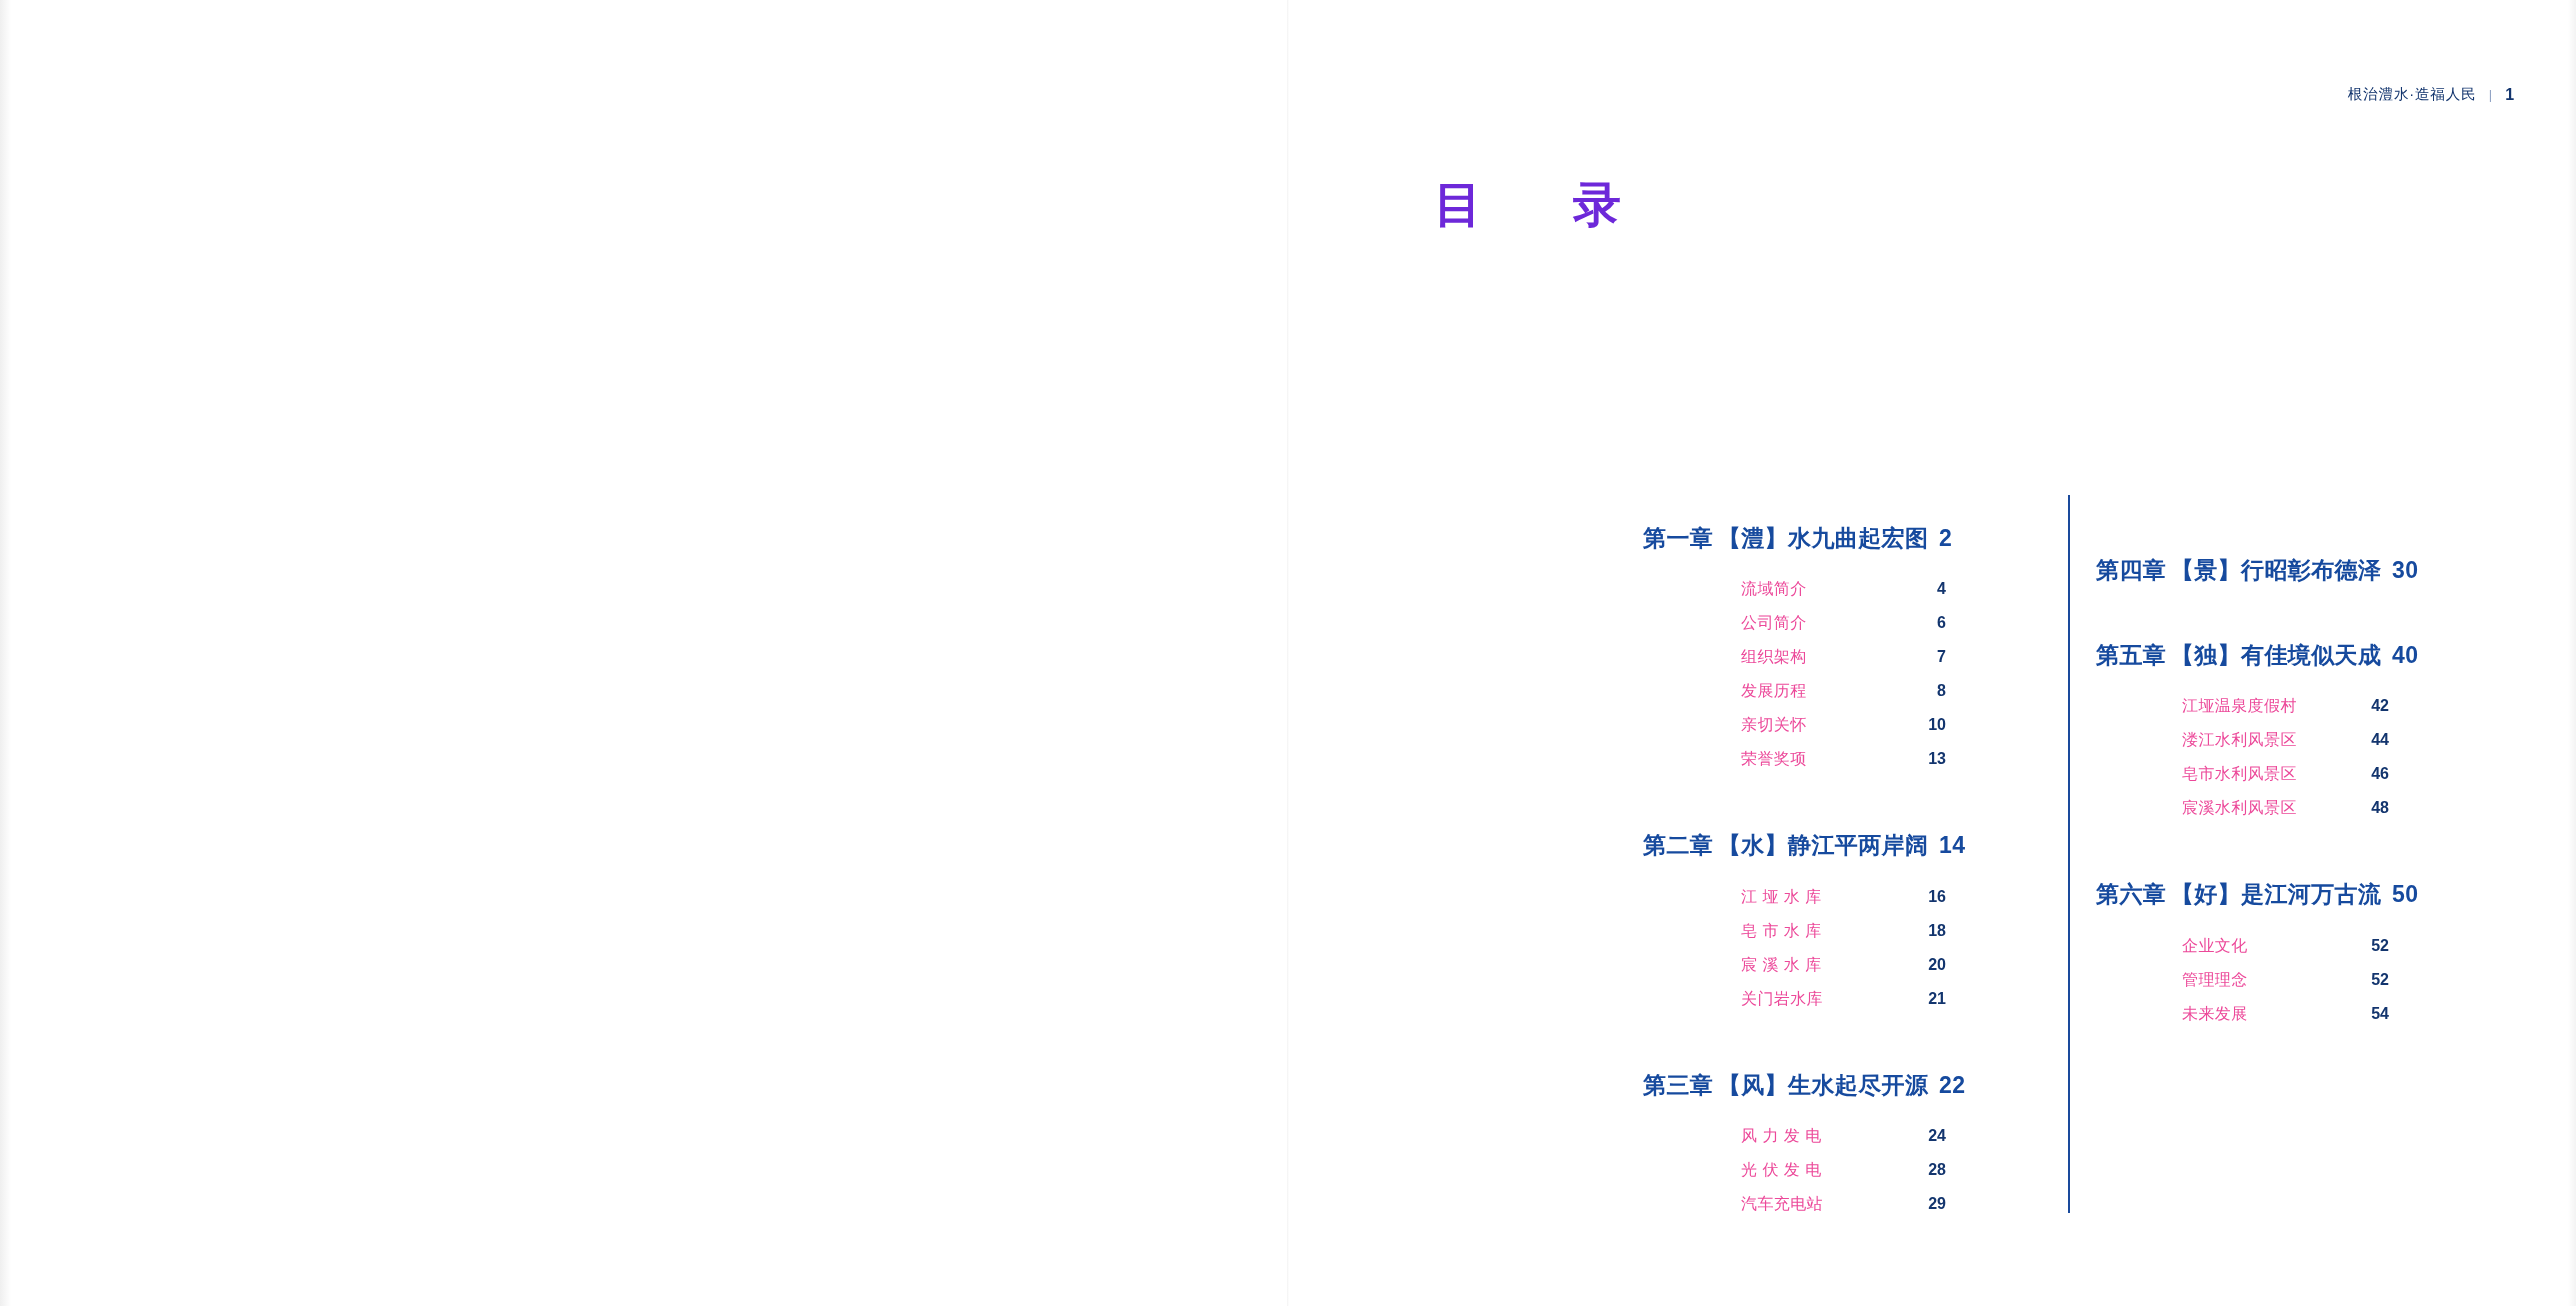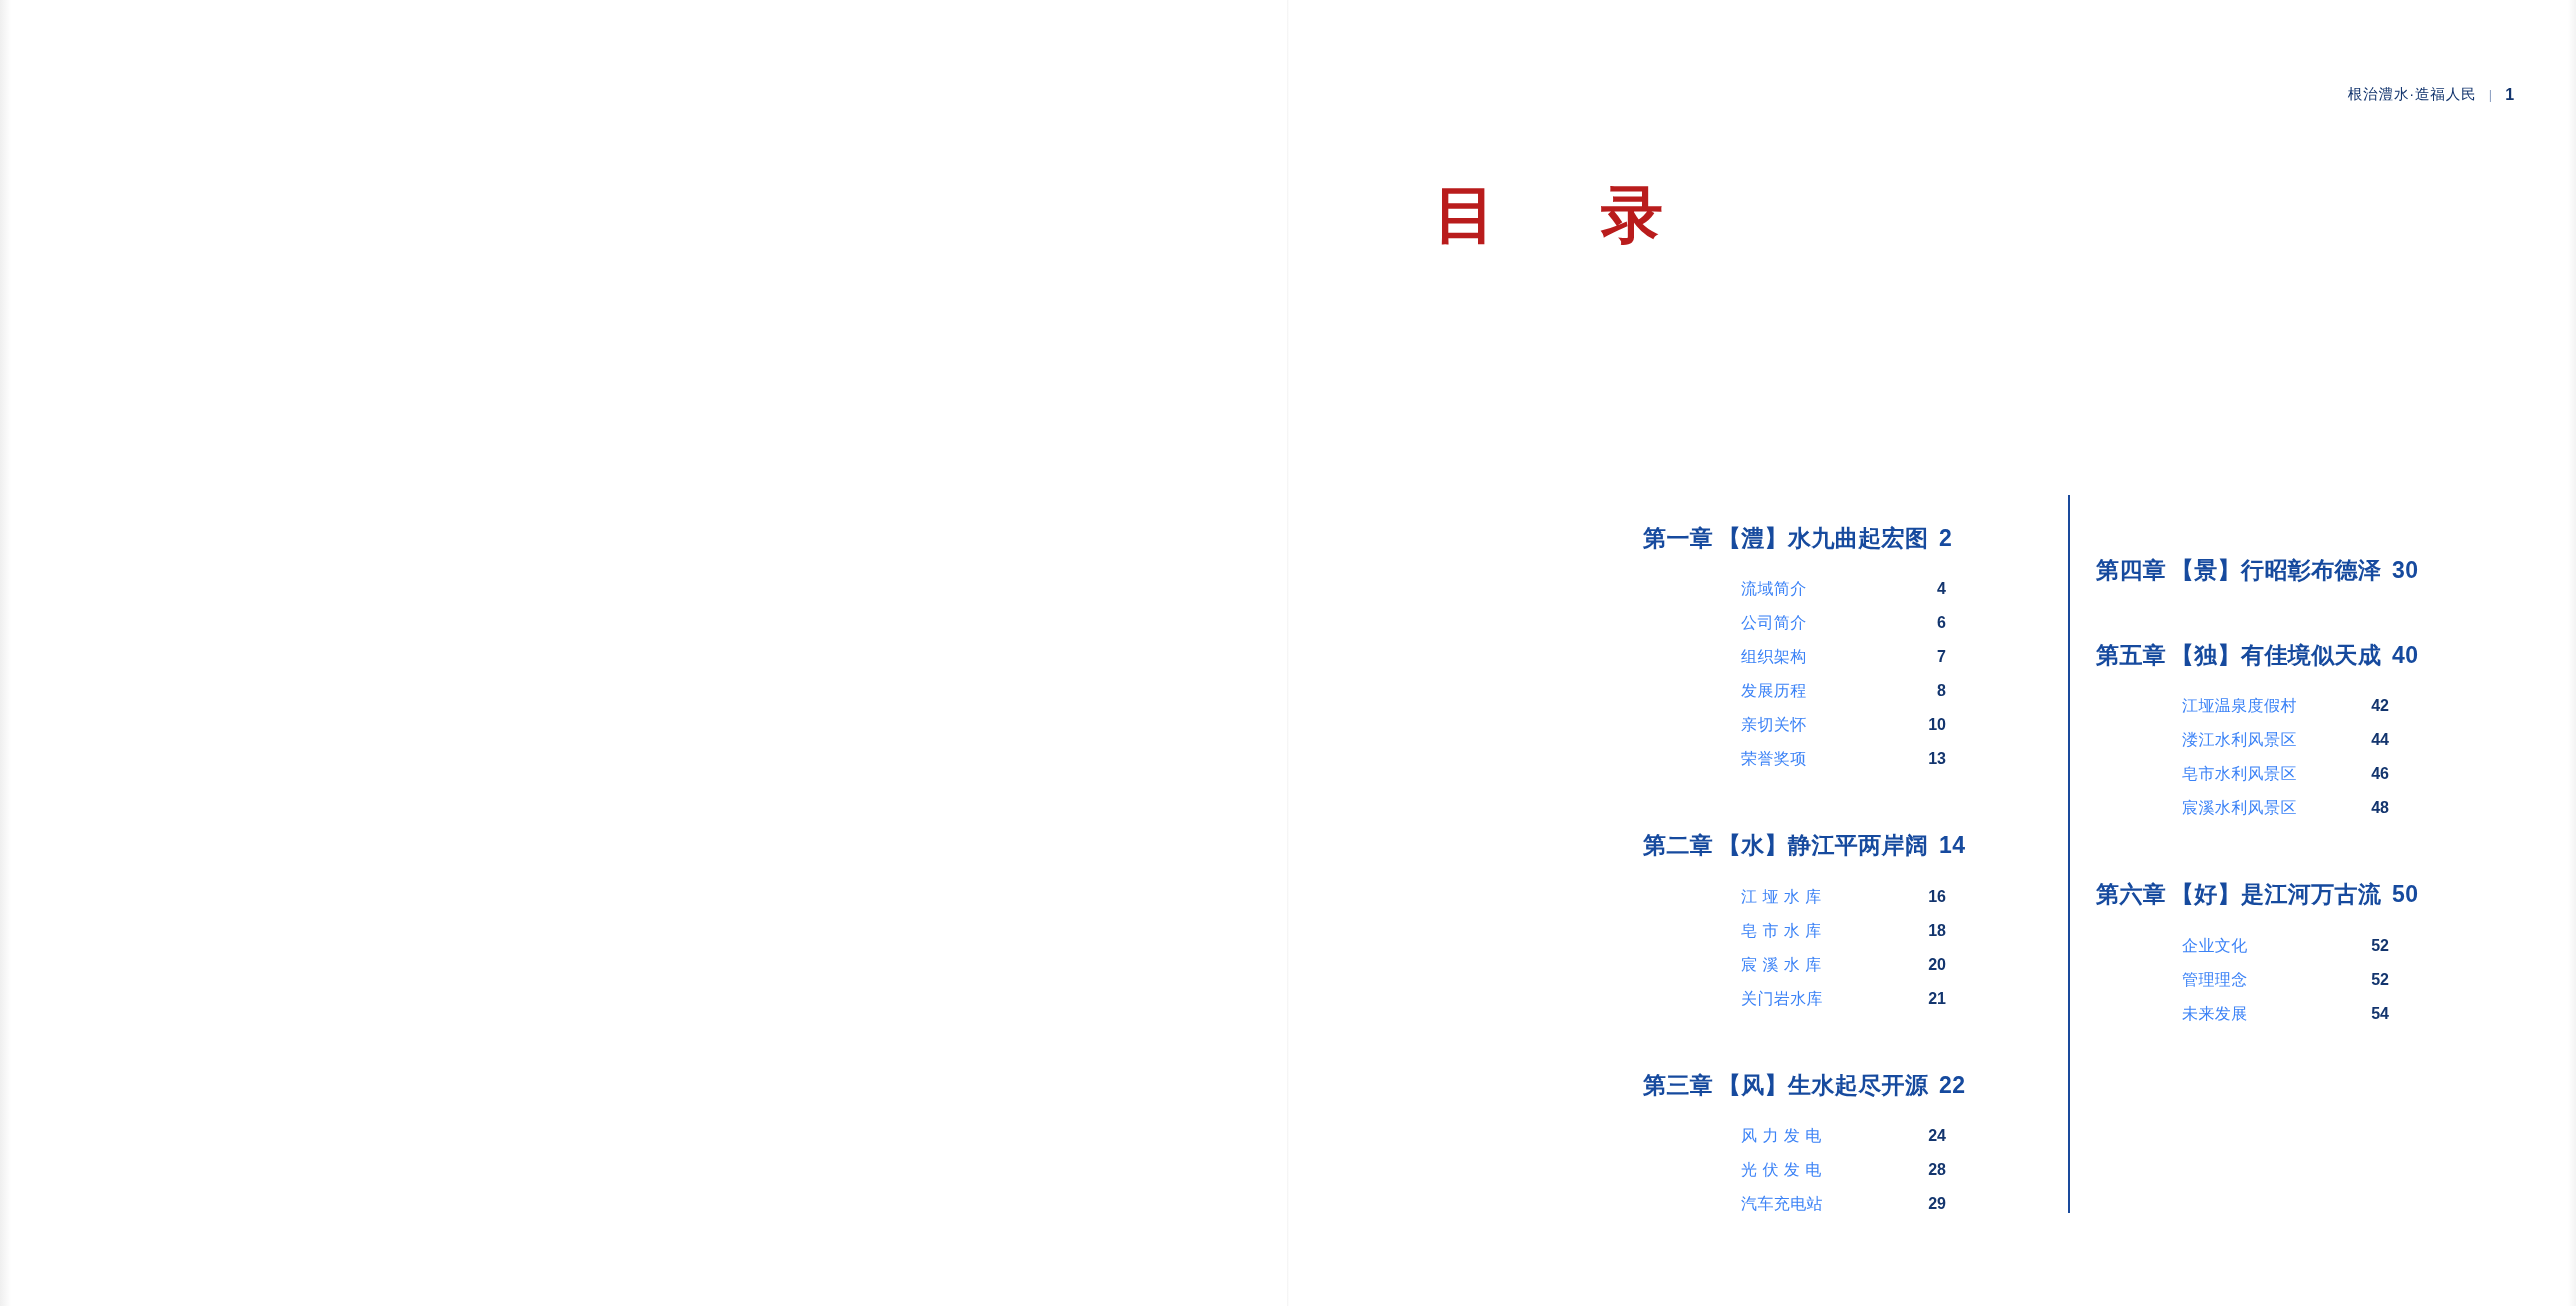--- a/index.html
+++ b/index.html
@@ -67,23 +67,23 @@
     font-size: 16px;
     font-weight: bold;
     color: #13356e;
   }
 
   
   .title {
     position: absolute;
     top: 173px;
     left: 1434px;
-    font-size: 62px;
-    font-weight: bold;
-    color: #b91c1c;
+    font-size: 48px;
+    font-weight: bold;
+    color: #6d28d9;
     letter-spacing: 21.5px;
     font-family: "DejaVu Sans", "Liberation Sans", sans-serif;
   }
 
   
   .toc {
     position: absolute;
     top: 523px;
     left: 1643px;
     display: flex;
@@ -141,21 +141,21 @@
     font-size: 16px;
     color: #14346c;
     height: 34px;
     line-height: 34px;
     font-weight: bold;
   }
   .entry .e-name {
     width: 165px;
     letter-spacing: 0.4px;
     font-weight: normal;
-    color: #3b82f6;
+    color: #ec4899;
   }
   .entry .e-name.spaced {
     letter-spacing: 5.4px;
   }
   .entry .e-page {
     text-align: right;
     width: 40px;
     font-weight: bold;
     color: #13356e;
   }

